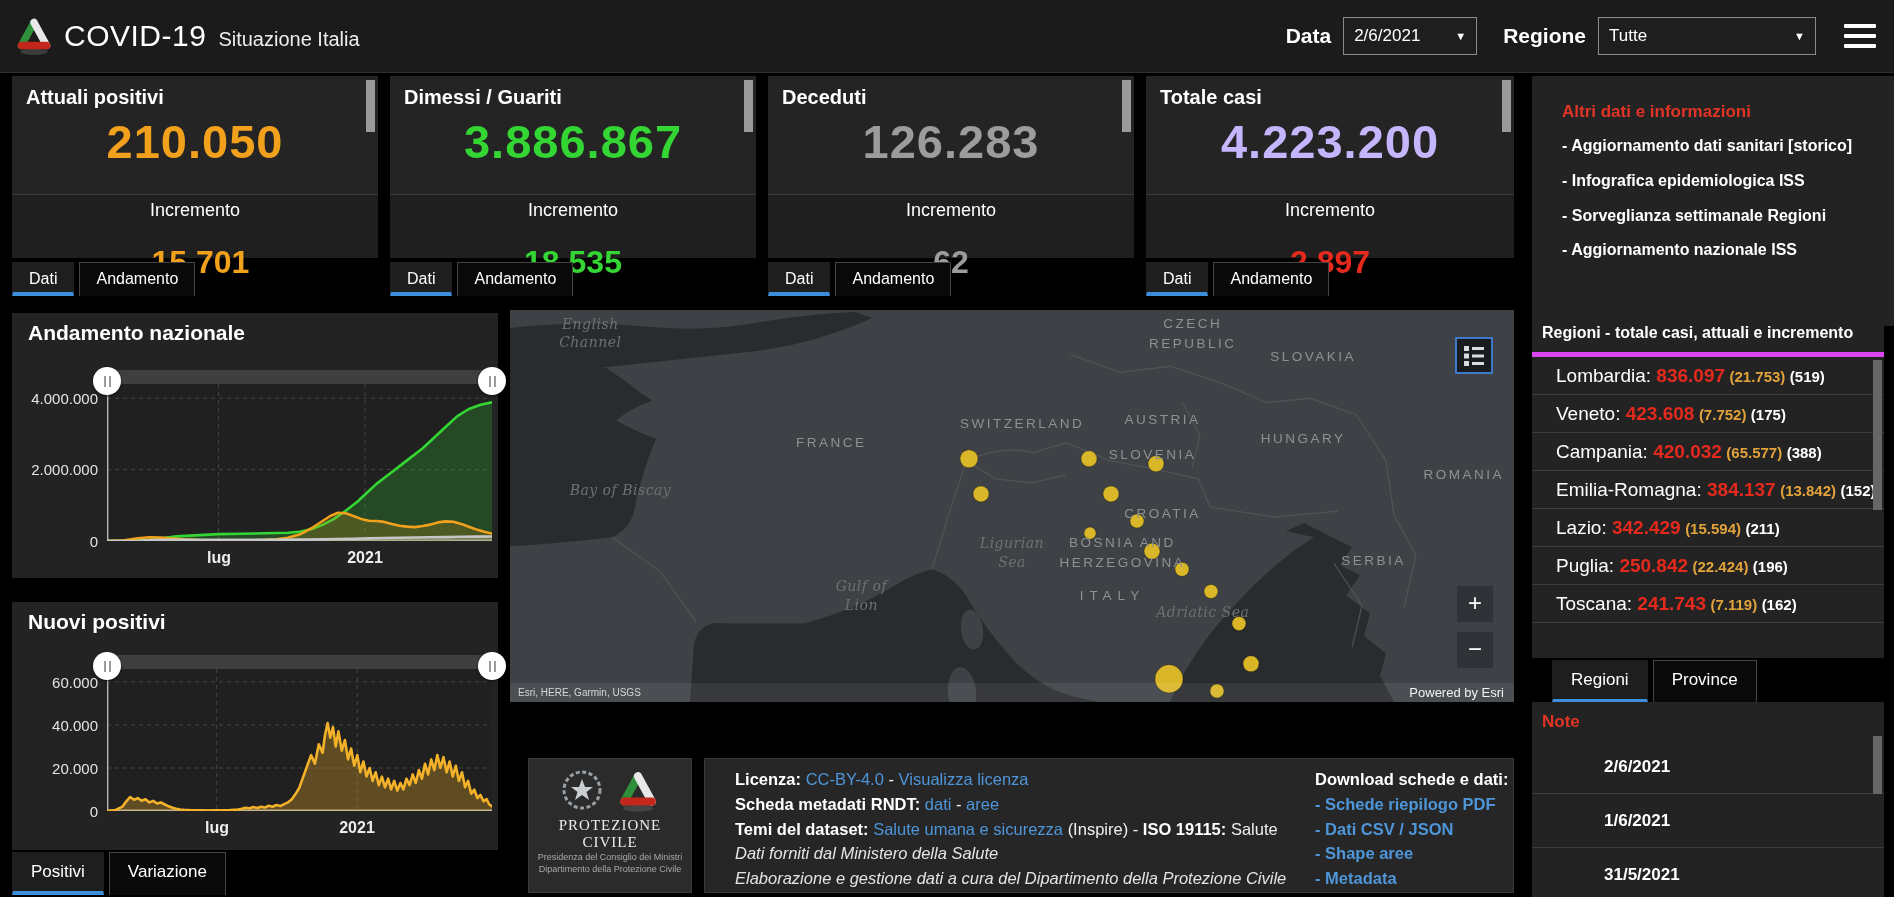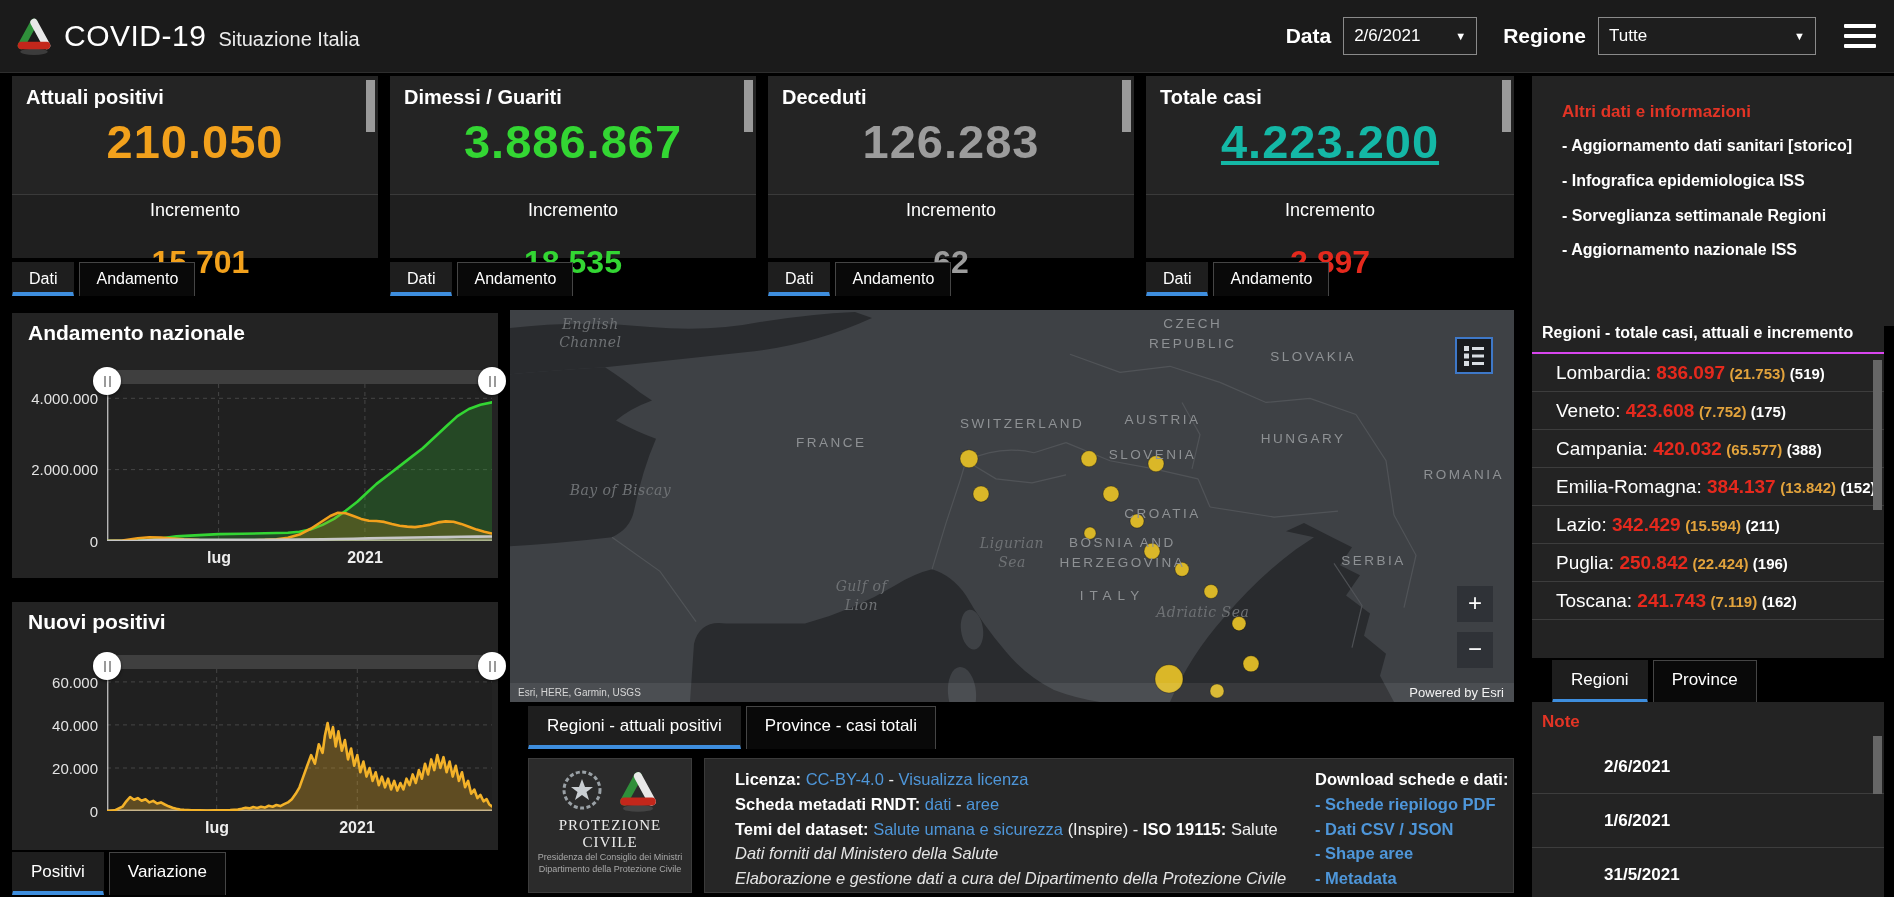--- a/index.html
+++ b/index.html
@@ -37,21 +37,21 @@
   
   .panel{position:absolute;background:#232323;}
   .red-title{color:#E23425;font-weight:bold;font-size:17px;}
   .altri{left:1532px;top:76px;width:352px;height:226px;padding:12px;}
   .altri-inner{padding:14px 26px 0 18px;}
   .altri-item{font-size:16px;font-weight:bold;color:#fff;line-height:1.3;margin-top:14px;cursor:pointer;}
   .vthumb{position:absolute;right:2px;width:9px;background:#666;}
   .regioni{left:1532px;top:312px;width:352px;height:346px;}
   .regioni-title{padding:12px 0 0 10px;font-size:16px;font-weight:bold;color:#fff;}
   .regione-row{height:37px;line-height:38px;padding-left:24px;border-bottom:1px solid #3d3d3d;white-space:nowrap;overflow:hidden;cursor:pointer;}
-  .regione-row:first-child{border-top:2px solid #d946ef;}
+  .regione-row:first-child{border-top:5px solid #d946ef;}
   .rows{margin-top:10px;}
   .rname{font-size:19px;color:#fff;}
   .rtotal{font-size:19px;font-weight:bold;color:#E5291D;}
   .rcur{font-size:15px;font-weight:bold;color:#E2A33C;}
   .rinc{font-size:15px;font-weight:bold;color:#fff;}
   .note{left:1532px;top:702px;width:352px;height:195px;}
   .note-title{padding:10px 0 0 10px;}
   .note-row{height:53px;line-height:53px;padding-left:72px;font-size:17px;font-weight:bold;color:#fff;cursor:pointer;}
   .note-row + .note-row{border-top:1px solid #3d3d3d;}
   .note-rows{margin-top:8px;}
@@ -149,21 +149,21 @@
     <div class="card-title">Deceduti</div>
     <div class="card-value" style="color: rgb(156, 156, 156);">126.283</div>
     <div class="card-low"></div>
     <div class="card-div"></div>
     <div class="card-inc-label">Incremento</div>
     <div class="card-inc" style="color: rgb(156, 156, 156);">62</div>
     <div class="card-thumb"></div>
   </div>
   <div class="card" style="left:1146px;width:368px;">
     <div class="card-title">Totale casi</div>
-    <div class="card-value" style="color: #14b8a6; text-decoration: underline;">4.223.200</div>
+    <div class="card-value" style="color: #c4b5fd;">4.223.200</div>
     <div class="card-low"></div>
     <div class="card-div"></div>
     <div class="card-inc-label">Incremento</div>
     <div class="card-inc" style="color: rgb(229, 41, 29);">2.897</div>
     <div class="card-thumb"></div>
   </div>
 
   <div class="tabrow" style="left:12px;top:262px;">
     <div class="tab active">Dati</div>
     <div class="tab">Andamento</div>
@@ -340,24 +340,20 @@
       </svg>
     </div>
     <div class="zoom-btn zin">+</div>
     <div class="zoom-btn zout">−</div>
     <div class="attrib-bar">
       <span class="attrib-text">Esri, HERE, Garmin, USGS</span>
       <span class="powered">Powered by Esri</span>
     </div>
   </div>
 
-  <div class="tabrow" style="left:528px;top:706px;">
-    <div class="tab big active">Regioni - attuali positivi</div>
-    <div class="tab big">Province - casi totali</div>
-  </div>
 
   <div class="panel regioni">
     <div class="regioni-title">Regioni - totale casi, attuali e incremento</div>
     <div class="rows">
         <div class="regione-row"><span class="rname">Lombardia: </span><span class="rtotal">836.097</span> <span class="rcur">(21.753)</span> <span class="rinc">(519)</span></div>
         <div class="regione-row"><span class="rname">Veneto: </span><span class="rtotal">423.608</span> <span class="rcur">(7.752)</span> <span class="rinc">(175)</span></div>
         <div class="regione-row"><span class="rname">Campania: </span><span class="rtotal">420.032</span> <span class="rcur">(65.577)</span> <span class="rinc">(388)</span></div>
         <div class="regione-row"><span class="rname">Emilia-Romagna: </span><span class="rtotal">384.137</span> <span class="rcur">(13.842)</span> <span class="rinc">(152)</span></div>
         <div class="regione-row"><span class="rname">Lazio: </span><span class="rtotal">342.429</span> <span class="rcur">(15.594)</span> <span class="rinc">(211)</span></div>
         <div class="regione-row"><span class="rname">Puglia: </span><span class="rtotal">250.842</span> <span class="rcur">(22.424)</span> <span class="rinc">(196)</span></div>

